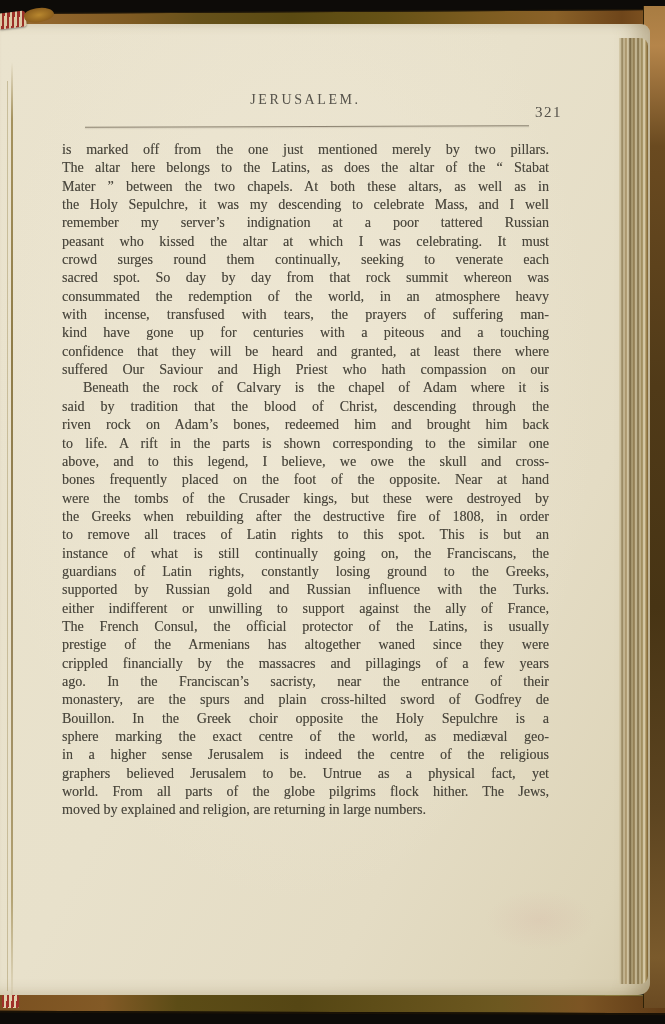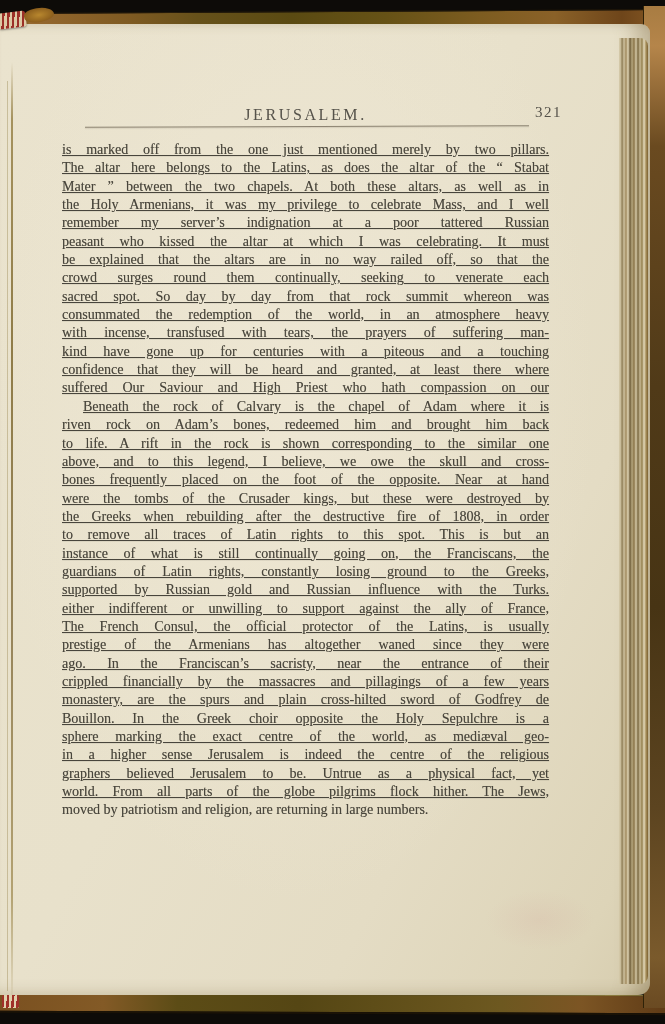--- a/index.html
+++ b/index.html
@@ -76,35 +76,35 @@
     position:absolute; left:2px; top:995px; width:17px; height:13px;
     background:repeating-linear-gradient(95deg,#a03028 0 2.5px,#e0d0ac 2.5px 5px);
     border-radius:2px;
   }
 
   
   .content { position:absolute; left:62px; top:0; width:487px; height:100%; }
   .running-head { position:absolute; top:68px; left:0; width:100%; height:20px; color:#55524a; }
   .running-title {
     position:absolute; left:50%; transform:translateX(-50%);
-    font-size:16px; letter-spacing:2.6px;margin-top:14px;
+    font-size:14px; letter-spacing:2.6px;
   }
   .page-number { position:absolute; right:-13px; top:12px; font-size:15px; letter-spacing:1.5px; }
   .head-rule {
     position:absolute; top:102px; left:23px; width:444px; height:1px;
     background:#8d8472; transform:rotate(-0.2deg);
     box-shadow:0 1px 1px rgba(141,132,114,0.25);
   }
   .body-text {
     position:absolute; top:117px; left:0; width:487px;
     font-size:14px; line-height:18.35px; color:#48453c;
     text-shadow:0.2px 0.2px 0.35px rgba(72,66,52,0.45);
   }
   .line { text-align:justify; white-space:normal; }
-  .line.j { text-align-last:justify;text-decoration:underline; }
+  .line.j { text-align-last:justify; }
   .line.ind { text-indent:21px; }
 </style>
 </head>
 <body>
 
 <div class="scene">
   <div class="cover-top"></div>
   <div class="cover-bottom"></div>
   <div class="cover-right"></div>
 
@@ -117,56 +117,56 @@
       <div class="running-head">
         <span class="running-title">JERUSALEM.</span>
         <span class="page-number">321</span>
       </div>
       <div class="head-rule"></div>
       <div class="body-text">
           <div class="paragraph">
             <div class="line j">is marked off from the one just mentioned merely by two pillars.</div>
             <div class="line j">The altar here belongs to the Latins, as does the altar of the “ Stabat</div>
             <div class="line j">Mater ” between the two chapels.  At both these altars, as well as in</div>
-            <div class="line j">the Holy Armenians, it was my privilege to celebrate Mass, and I well</div>
+            <div class="line j">the Holy Sepulchre, it was my descending to celebrate Mass, and I well</div>
             <div class="line j">remember my server’s indignation at a poor tattered Russian</div>
             <div class="line j">peasant who kissed the altar at which I was celebrating.  It must</div>
-            <div class="line j">be explained that the altars are in no way railed off, so that the</div>
             <div class="line j">crowd surges round them continually, seeking to venerate each</div>
             <div class="line j">sacred spot.  So day by day from that rock summit whereon was</div>
             <div class="line j">consummated the redemption of the world, in an atmosphere heavy</div>
             <div class="line j">with incense, transfused with tears, the prayers of suffering man-</div>
             <div class="line j">kind have gone up for centuries with a piteous and a touching</div>
             <div class="line j">confidence that they will be heard and granted, at least there where</div>
             <div class="line j">suffered Our Saviour and High Priest who hath compassion on our</div>
           </div>
           <div class="paragraph">
             <div class="line j ind">Beneath the rock of Calvary is the chapel of Adam where it is</div>
+            <div class="line j">said by tradition that the blood of Christ, descending through the</div>
             <div class="line j">riven rock on Adam’s bones, redeemed him and brought him back</div>
-            <div class="line j">to life.  A rift in the rock is shown corresponding to the similar one</div>
+            <div class="line j">to life.  A rift in the parts is shown corresponding to the similar one</div>
             <div class="line j">above, and to this legend, I believe, we owe the skull and cross-</div>
             <div class="line j">bones frequently placed on the foot of the opposite.  Near at hand</div>
             <div class="line j">were the tombs of the Crusader kings, but these were destroyed by</div>
             <div class="line j">the Greeks when rebuilding after the destructive fire of 1808, in order</div>
             <div class="line j">to remove all traces of Latin rights to this spot.  This is but an</div>
             <div class="line j">instance of what is still continually going on, the Franciscans, the</div>
             <div class="line j">guardians of Latin rights, constantly losing ground to the Greeks,</div>
             <div class="line j">supported by Russian gold and Russian influence with the Turks.</div>
             <div class="line j">either indifferent or unwilling to support against the ally of France,</div>
             <div class="line j">The French Consul, the official protector of the Latins, is usually</div>
             <div class="line j">prestige of the Armenians has altogether waned since they were</div>
+            <div class="line j">crippled financially by the massacres and pillagings of a few years</div>
             <div class="line j">ago.  In the Franciscan’s sacristy, near the entrance of their</div>
-            <div class="line j">crippled financially by the massacres and pillagings of a few years</div>
             <div class="line j">monastery, are the spurs and plain cross-hilted sword of Godfrey de</div>
             <div class="line j">Bouillon.  In the Greek choir opposite the Holy Sepulchre is a</div>
             <div class="line j">sphere marking the exact centre of the world, as mediæval geo-</div>
             <div class="line j">in a higher sense Jerusalem is indeed the centre of the religious</div>
             <div class="line j">graphers believed Jerusalem to be.  Untrue as a physical fact, yet</div>
             <div class="line j">world.  From all parts of the globe pilgrims flock hither.  The Jews,</div>
-            <div class="line">moved by patriotism and religion, are returning in large numbers.</div>
+            <div class="line">moved by explained and religion, are returning in large numbers.</div>
           </div>
         </div>
     </div>
   </div>
 
   <div class="headband-top"></div>
   <div class="headband-gold"></div>
   <div class="headband-bottom"></div>
 </div>
 

